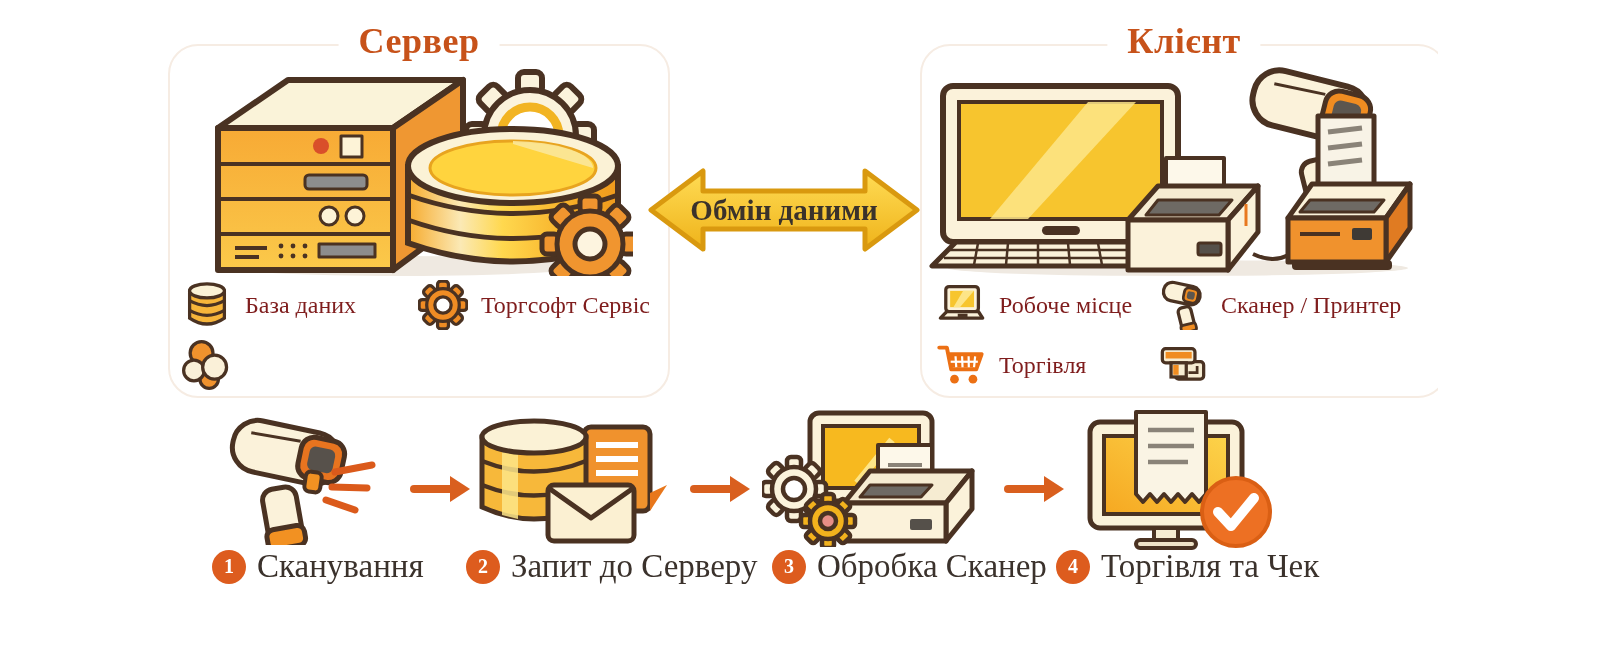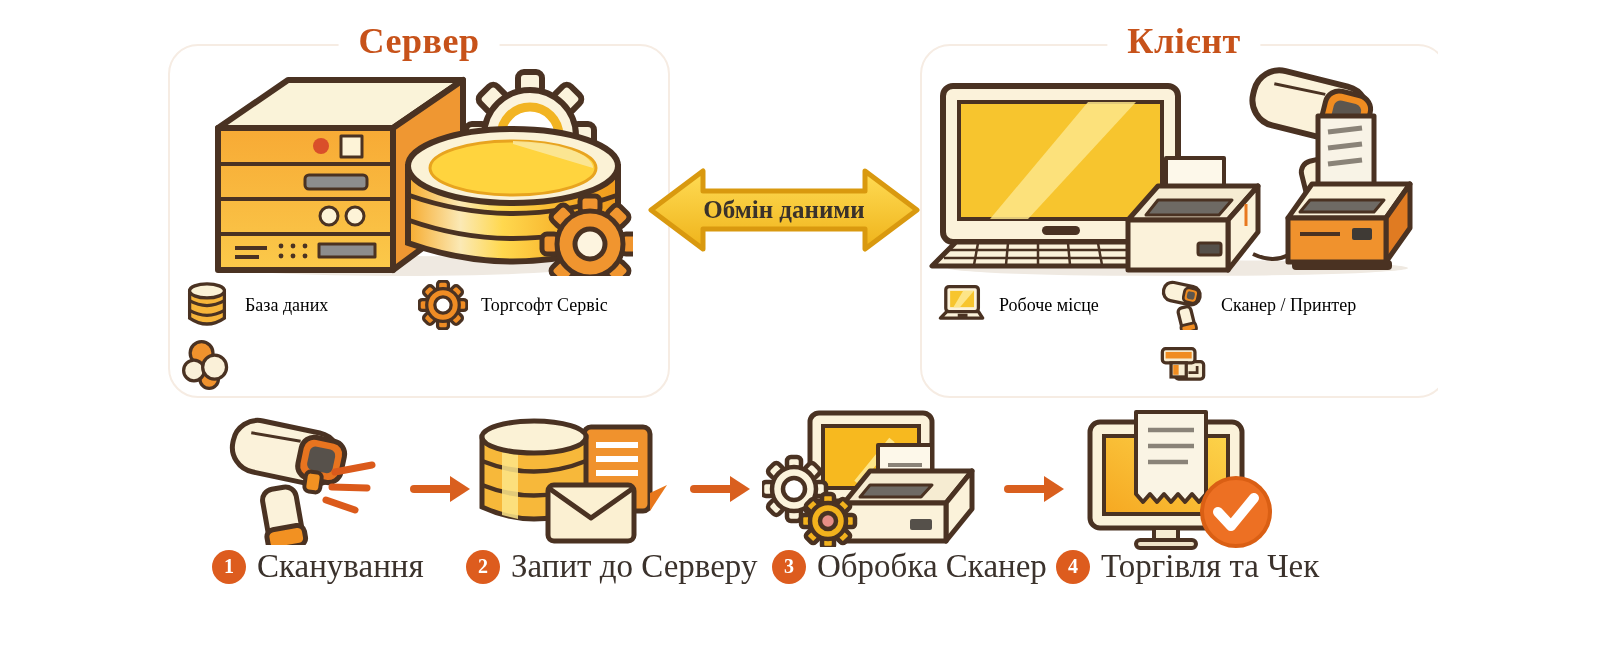--- a/index.html
+++ b/index.html
@@ -14,25 +14,25 @@
     position:absolute;top:-26px;left:50%;transform:translateX(-50%);
     background:#ffffff;padding:0 20px;white-space:nowrap;
     font-size:36px;font-weight:700;color:#c7521a;letter-spacing:0.5px;
   }
   .illustration{position:absolute;}
   .exchange-arrow-wrap{position:absolute;left:648px;top:163px;width:272px;height:94px;}
   .exchange-arrow-wrap svg{position:absolute;left:0;top:0;}
   .exchange-label{
     position:absolute;left:0;top:0;width:100%;height:100%;
     display:flex;align-items:center;justify-content:center;
-    font-size:25px;font-weight:700;color:#3a322b;
+    font-size:29px;font-weight:700;color:#3a322b;
   }
   .legend-item{position:absolute;display:flex;align-items:center;gap:13px;}
   .legend-icon{width:50px;height:50px;flex:0 0 auto;}
-  .legend-label{font-size:18px;color:#000000;white-space:nowrap;}
+  .legend-label{font-size:24px;color:#7f1d1d;white-space:nowrap;}
   .flow-icon{position:absolute;}
   .flow-arrow{position:absolute;}
   .step-label-group{position:absolute;display:flex;align-items:center;gap:11px;}
   .badge{
     width:34px;height:34px;border-radius:50%;background:#dd5c1e;
     display:flex;align-items:center;justify-content:center;
     color:#ffffff;font-size:20px;font-weight:700;flex:0 0 auto;
   }
   .step-label{font-size:33px;color:#3b322c;white-space:nowrap;}
 </style>
@@ -266,20 +266,36 @@
       </g>
       <g transform="translate(22,12) rotate(12)">
         <rect x="-17" y="-8" width="34" height="17" rx="8" fill="#fbf2da" stroke="#4a3222" stroke-width="3"></rect>
         <rect x="2" y="-6" width="13" height="13" rx="4" fill="#f08c21" stroke="#4a3222" stroke-width="2.5"></rect>
         <rect x="5" y="-3" width="7" height="7" rx="2" fill="#5c564f"></rect>
       </g>
     </svg>
     <span class="legend-label">Сканер / Принтер</span>
   </div>
 
+  <div class="legend-item" style="left:936px;top:340px;">
+    <svg class="legend-icon" viewBox="0 0 46 46">
+      <path d="M3,7 L10,7 L14,27 L37,27 L42,13 L12,13" fill="none" stroke="#ec7014" stroke-width="3.6" stroke-linejoin="round" stroke-linecap="round"></path>
+      <polygon points="12.5,14.5 40.5,14.5 36.5,25.5 14.8,25.5" fill="#ec7014"></polygon>
+      <g stroke="#ffffff" stroke-width="2">
+        <line x1="18" y1="15" x2="18.6" y2="25"></line>
+          <line x1="24" y1="15" x2="24.4" y2="25"></line>
+        <line x1="30" y1="15" x2="30.2" y2="25"></line>
+          <line x1="36" y1="15" x2="35" y2="25"></line>
+        <line x1="13.5" y1="20" x2="38.5" y2="20"></line>
+      </g>
+      <circle cx="17" cy="36" r="4" fill="#ec7014"></circle>
+      <circle cx="34" cy="36" r="4" fill="#ec7014"></circle>
+    </svg>
+    <span class="legend-label">Торгівля</span>
+  </div>
 
   <div class="legend-item" style="left:1158px;top:340px;">
     <svg class="legend-icon" viewBox="0 0 46 46">
       <rect x="16" y="20" width="26" height="16" rx="3" fill="#f6ecd2" stroke="#4a3222" stroke-width="3"></rect>
       <polyline points="36,24 36,30 28,30" fill="none" stroke="#4a3222" stroke-width="2.5"></polyline>
       <rect x="4" y="8" width="30" height="13" rx="3" fill="#f6ecd2" stroke="#4a3222" stroke-width="3"></rect>
       <rect x="7" y="11" width="24" height="6" fill="#f08c21"></rect>
       <rect x="12" y="21" width="14" height="13" fill="#f6ecd2" stroke="#4a3222" stroke-width="3"></rect>
       <rect x="14" y="23" width="5" height="9" fill="#f08c21"></rect>
     </svg>

